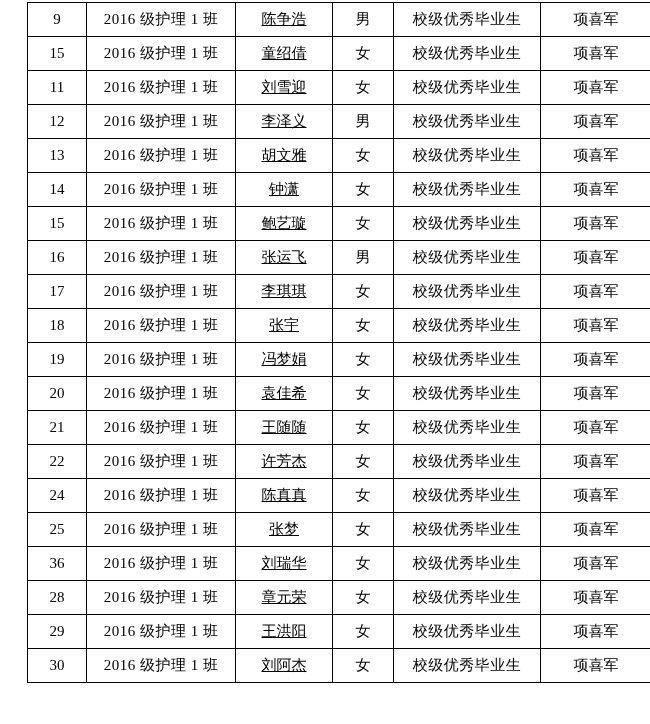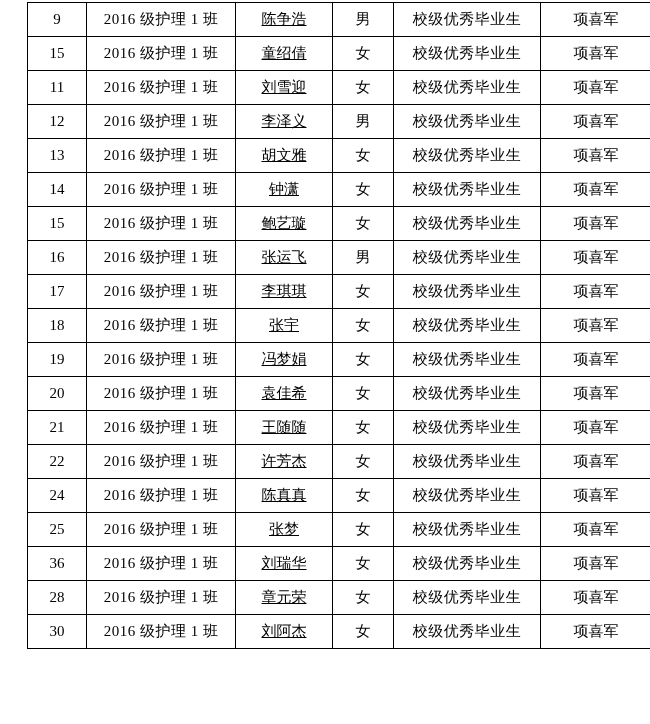--- a/index.html
+++ b/index.html
@@ -192,20 +192,28 @@
         </tr>
         <tr>
           <td class="c-seq">28</td>
           <td class="c-class">2016 级护理 1 班</td>
           <td class="c-name">章元荣</td>
           <td class="c-gender">女</td>
           <td class="c-honor">校级优秀毕业生</td>
           <td class="c-teacher">项喜军</td>
         </tr>
         <tr>
+          <td class="c-seq">29</td>
+          <td class="c-class">2016 级护理 1 班</td>
+          <td class="c-name">王洪阳</td>
+          <td class="c-gender">女</td>
+          <td class="c-honor">校级优秀毕业生</td>
+          <td class="c-teacher">项喜军</td>
+        </tr>
+        <tr>
           <td class="c-seq">30</td>
           <td class="c-class">2016 级护理 1 班</td>
           <td class="c-name">刘阿杰</td>
           <td class="c-gender">女</td>
           <td class="c-honor">校级优秀毕业生</td>
           <td class="c-teacher">项喜军</td>
         </tr>
       </tbody>
   </table>
 </div>

